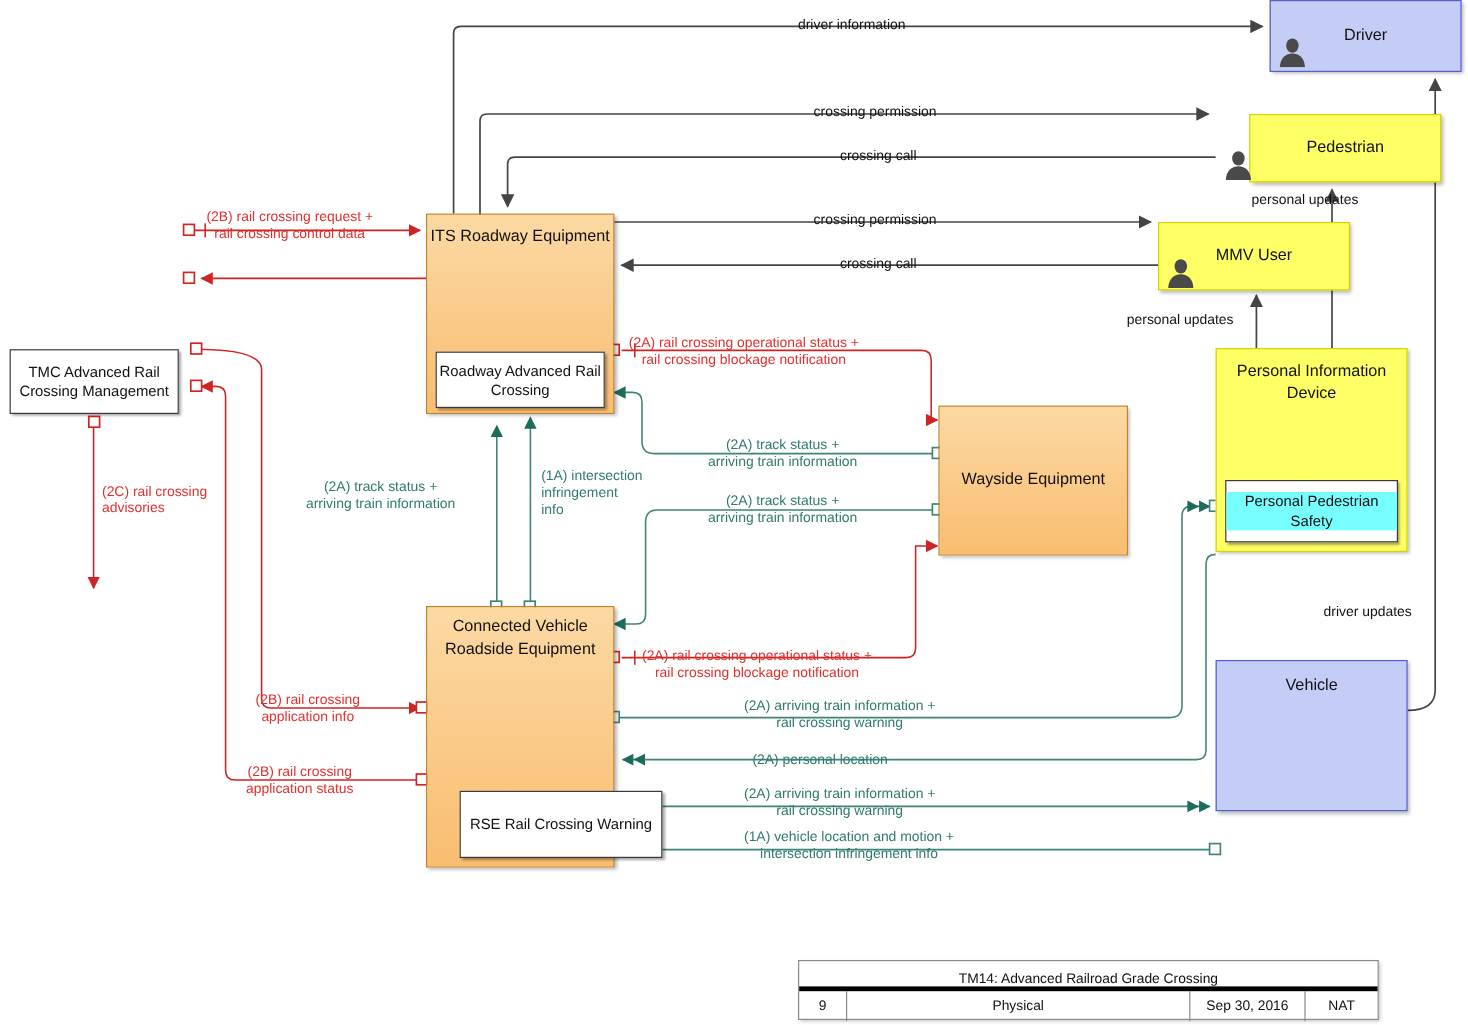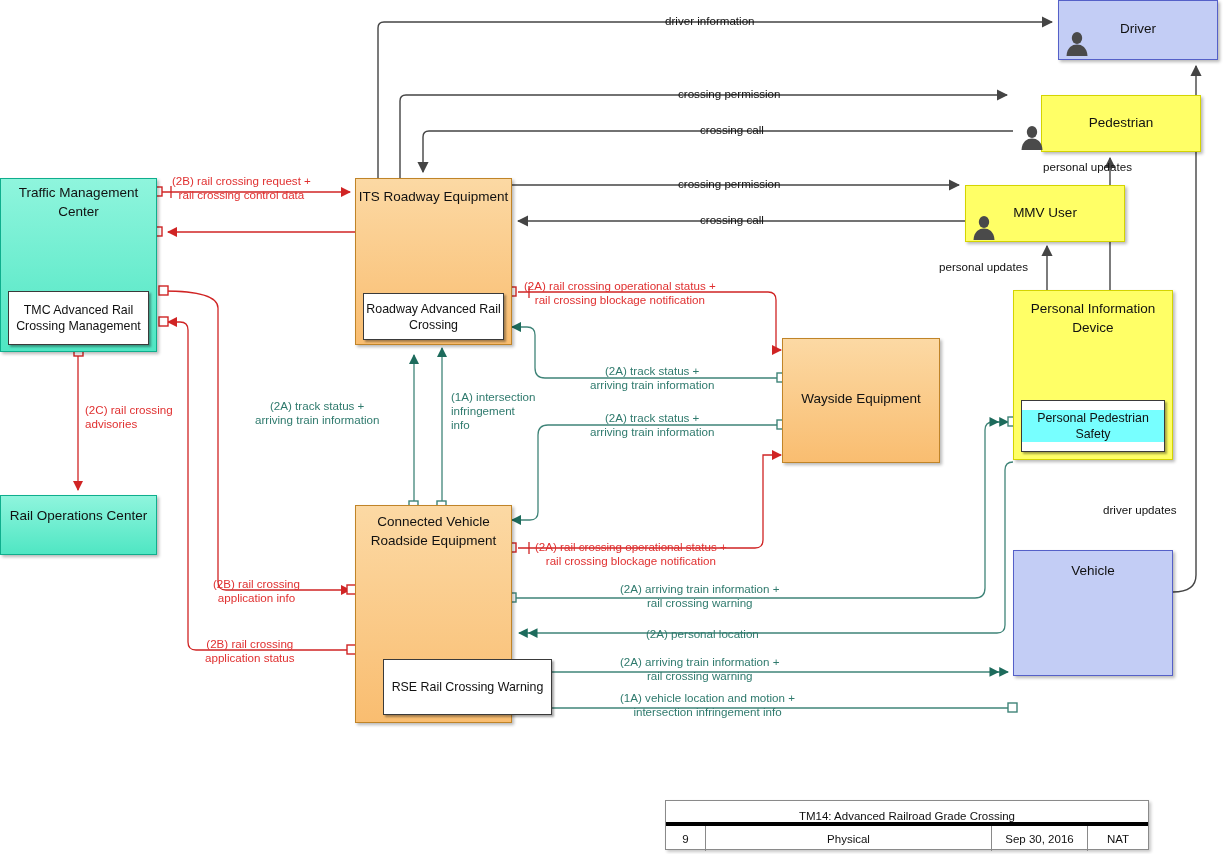--- a/index.html
+++ b/index.html
@@ -134,30 +134,24 @@
       <rect x="777" y="420" width="9" height="9"></rect>
       <rect x="409" y="501" width="9" height="9"></rect>
       <rect x="437" y="501" width="9" height="9"></rect>
       <rect x="507" y="593" width="9" height="9"></rect>
       <rect x="507" y="667" width="9" height="9"></rect>
       <rect x="1008" y="417" width="9" height="9"></rect>
       <rect x="1008" y="703" width="9" height="9"></rect>
     </g>
   </svg>
 
-  <div class="node teal" style="left:0px;top:178px;width:157px;height:174px;">
-    <div class="ttl">Traffic Management Center</div>
-  </div>
   <div class="sub" style="left:8px;top:291px;width:141px;height:54px;">
     <span>TMC Advanced Rail Crossing Management</span>
   </div>
 
-  <div class="node teal" style="left:0px;top:495px;width:157px;height:60px;">
-    <div class="ttl" style="top:10px;">Rail Operations Center</div>
-  </div>
 
   <div class="node orange" style="left:355px;top:178px;width:157px;height:167px;">
     <div class="ttl" style="top:8px;">ITS Roadway Equipment</div>
   </div>
   <div class="sub" style="left:363px;top:293px;width:141px;height:47px;">
     <span>Roadway Advanced Rail Crossing</span>
   </div>
 
   <div class="node orange" style="left:355px;top:505px;width:157px;height:218px;">
     <div class="ttl" style="top:6px;">Connected Vehicle Roadside Equipment</div>
@@ -253,21 +247,21 @@
   </div>
   <div class="lbl grn" style="left:451px;top:390px;text-align:left;">
     <span>(1A) intersection</span><br>
     <span>infringement</span><br>
     <span>info</span>
   </div>
   <div class="lbl grn" style="left:620px;top:582px;text-align:center;">
     <span>(2A) arriving train information +</span><br>
     <span>rail crossing warning</span>
   </div>
-  <div class="lbl grn" style="left:646px;top:627px;">(2A) personal location</div>
+  <div class="lbl grn" style="left:627px;top:627px;">(2A) personal location</div>
   <div class="lbl grn" style="left:620px;top:655px;text-align:center;">
     <span>(2A) arriving train information +</span><br>
     <span>rail crossing warning</span>
   </div>
   <div class="lbl grn" style="left:620px;top:691px;text-align:center;">
     <span>(1A) vehicle location and motion +</span><br>
     <span>intersection infringement info</span>
   </div>
 
   <div id="titleblock">

